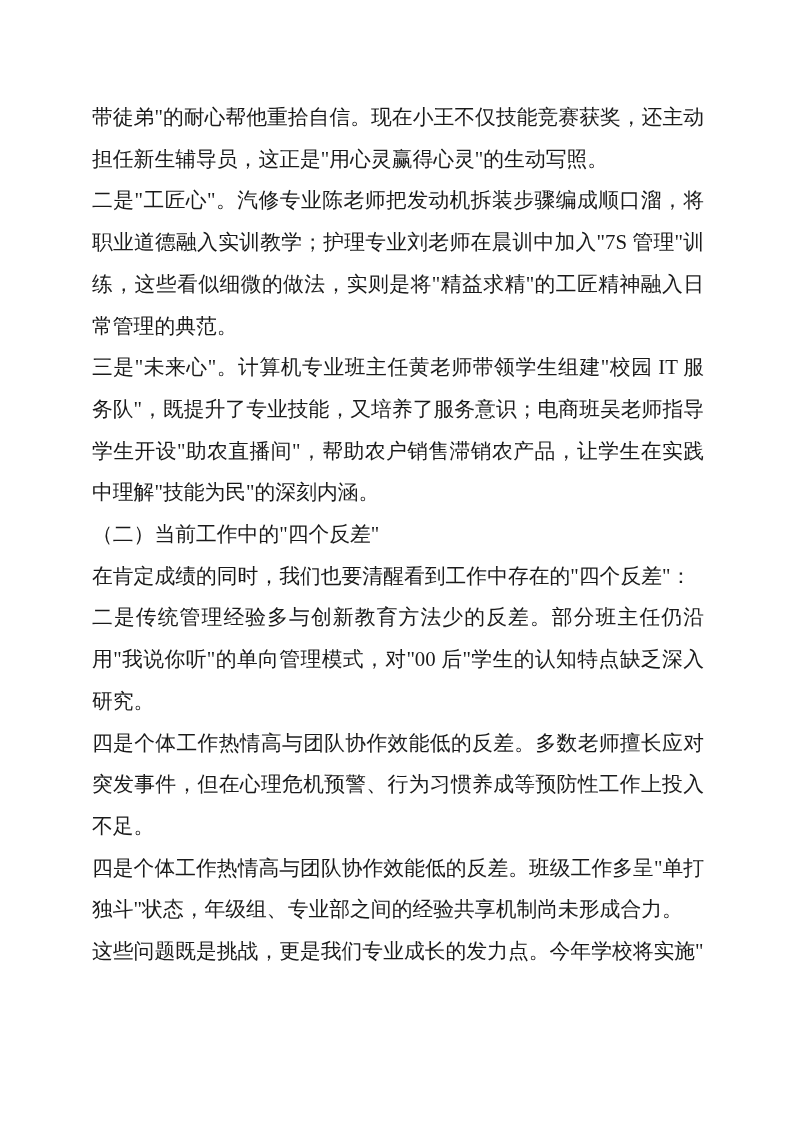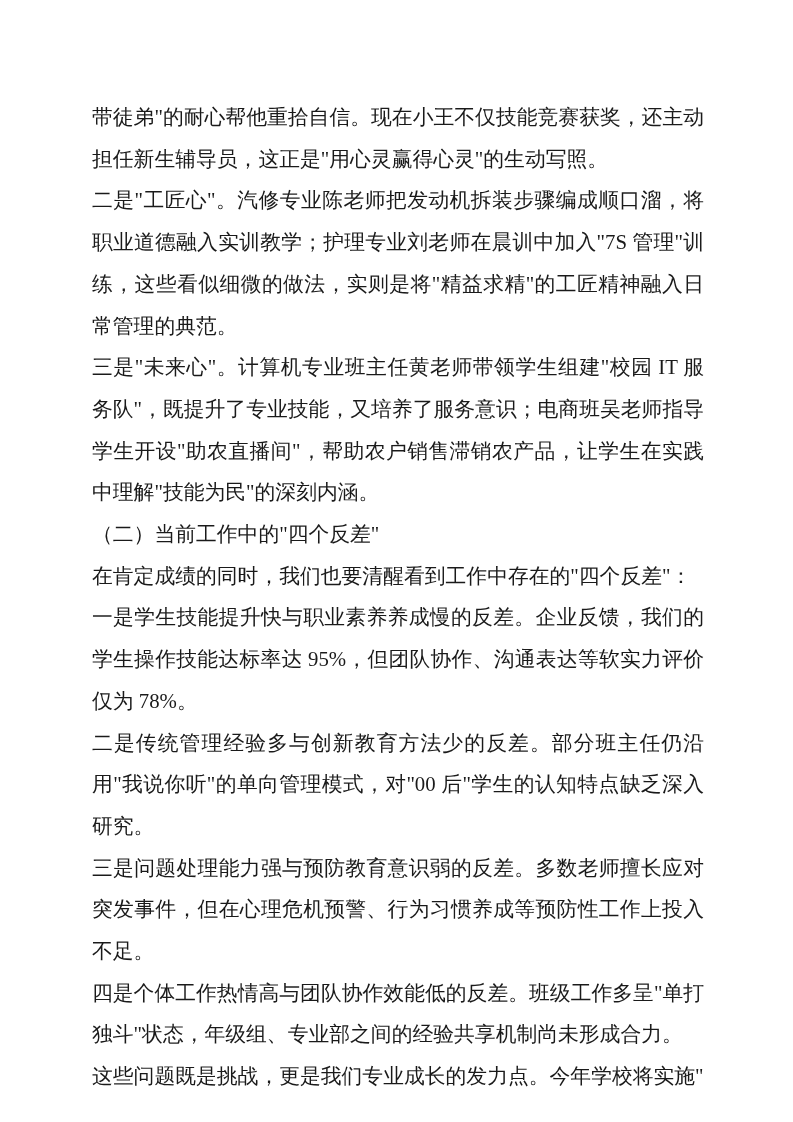--- a/index.html
+++ b/index.html
@@ -33,18 +33,17 @@
 </style>
 </head>
 <body>
 
 <div class="page">
   <p class="para">带徒弟"的耐心帮他重拾自信。现在小王不仅技能竞赛获奖，还主动担任新生辅导员，这正是"用心灵赢得心灵"的生动写照。</p>
   <p class="para">二是"工匠心"。汽修专业陈老师把发动机拆装步骤编成顺口溜，将职业道德融入实训教学；护理专业刘老师在晨训中加入"7S 管理"训练，这些看似细微的做法，实则是将"精益求精"的工匠精神融入日常管理的典范。</p>
   <p class="para">三是"未来心"。计算机专业班主任黄老师带领学生组建"校园 IT 服务队"，既提升了专业技能，又培养了服务意识；电商班吴老师指导学生开设"助农直播间"，帮助农户销售滞销农产品，让学生在实践中理解"技能为民"的深刻内涵。</p>
   <p class="para">（二）当前工作中的"四个反差"</p>
   <p class="para">在肯定成绩的同时，我们也要清醒看到工作中存在的"四个反差"：</p>
-  <p class="para">一是学生技能提升快与职业素养养成慢的反差。企业反馈，我们的学生操作技能达标率达 95%，但团队协作、沟通表达等软实力评价仅为 78%。</p>
   <p class="para">二是传统管理经验多与创新教育方法少的反差。部分班主任仍沿用"我说你听"的单向管理模式，对"00 后"学生的认知特点缺乏深入研究。</p>
-  <p class="para">三是问题处理能力强与预防教育意识弱的反差。多数老师擅长应对突发事件，但在心理危机预警、行为习惯养成等预防性工作上投入不足。</p>
+  <p class="para">四是个体工作热情高与团队协作效能低的反差。多数老师擅长应对突发事件，但在心理危机预警、行为习惯养成等预防性工作上投入不足。</p>
   <p class="para">四是个体工作热情高与团队协作效能低的反差。班级工作多呈"单打独斗"状态，年级组、专业部之间的经验共享机制尚未形成合力。</p>
   <p class="para">这些问题既是挑战，更是我们专业成长的发力点。今年学校将实施"</p>
 </div>
 
 </body></html>

